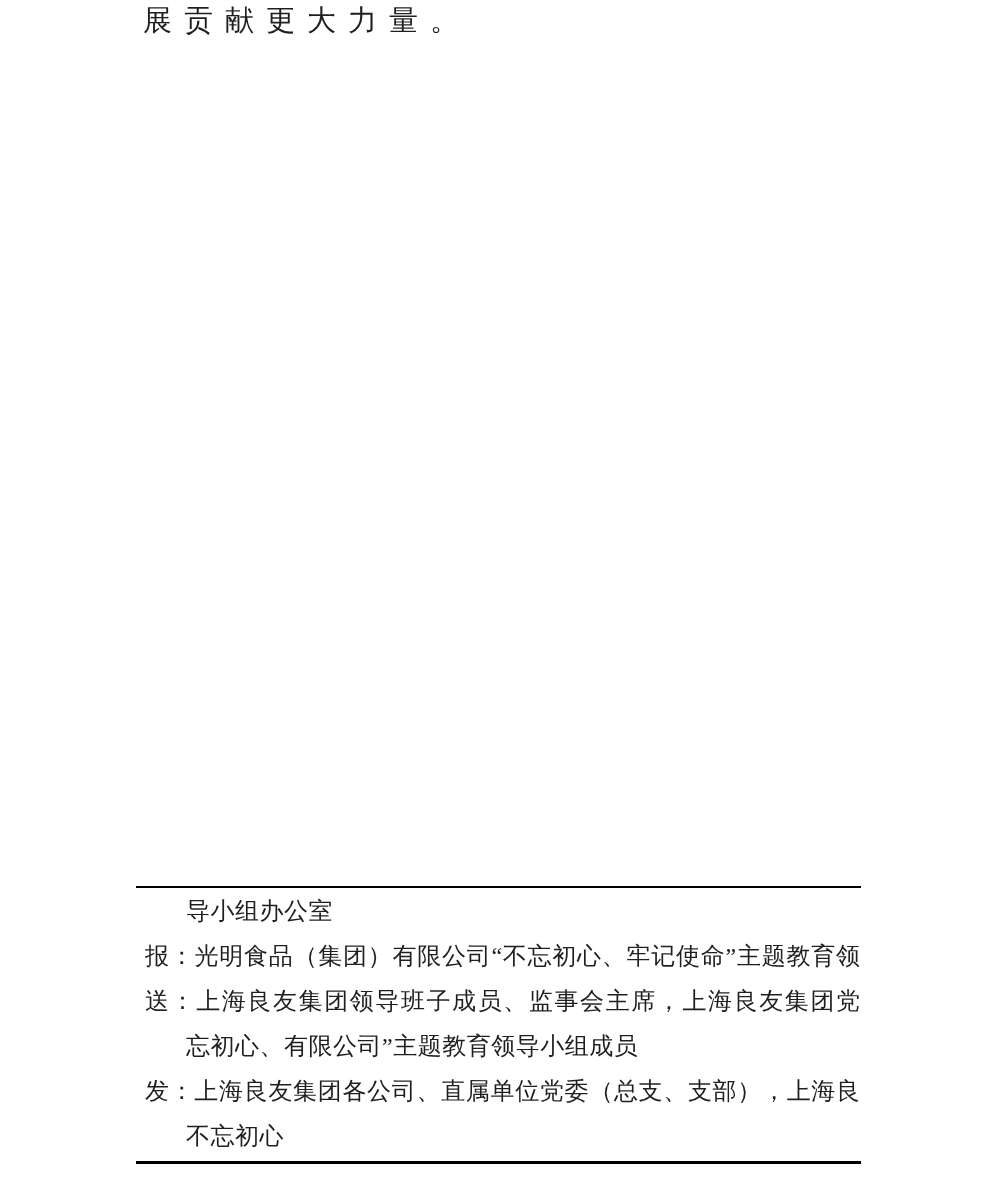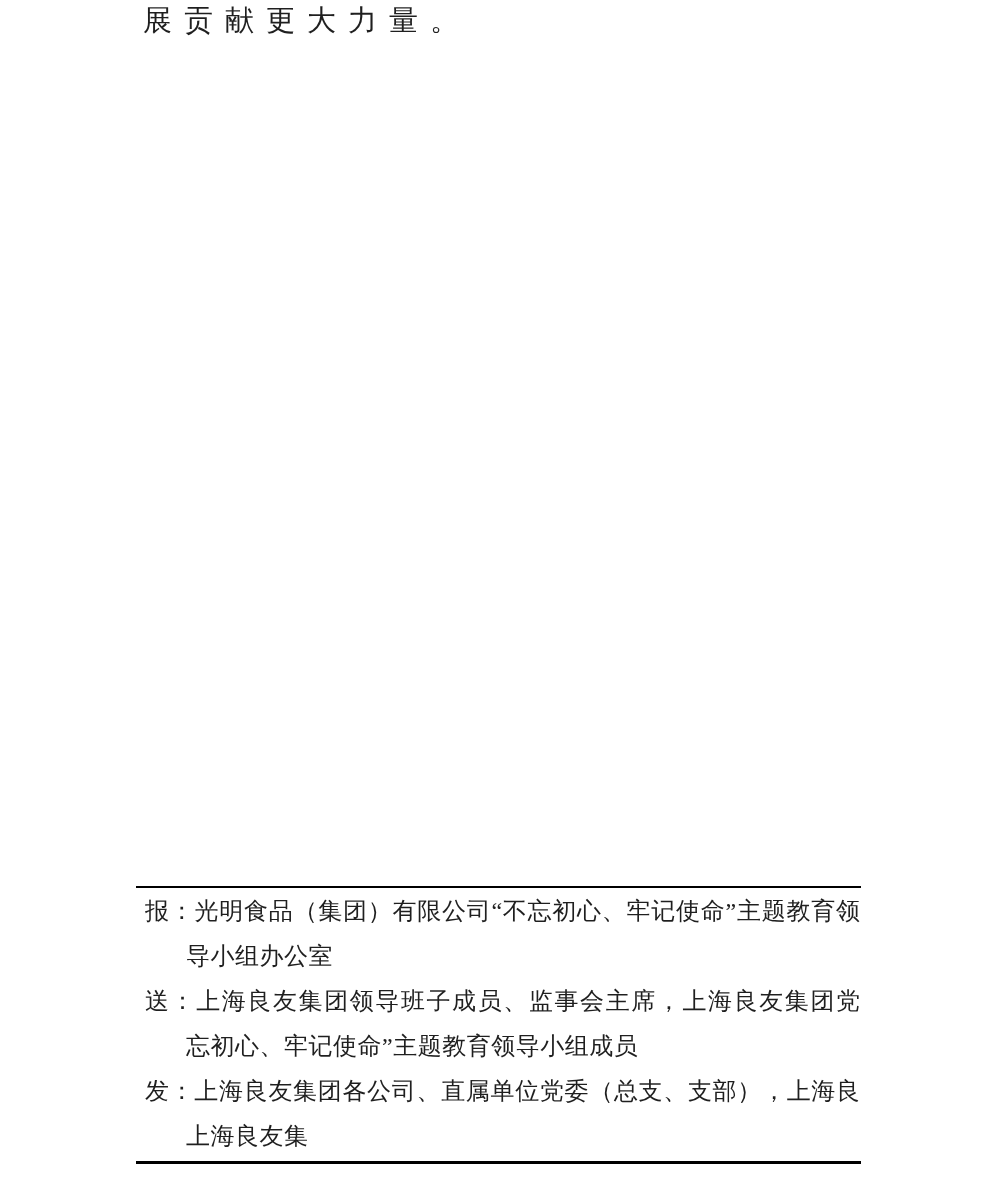--- a/index.html
+++ b/index.html
@@ -63,24 +63,24 @@
 </style>
 </head>
 <body>
 
 <div class="page">
 
   <p class="body-continuation">展贡献更大力量。</p>
 
   <div class="colophon">
 
+    <div class="cl cont">导小组办公室</div>
     <div class="cl full">报：光明食品（集团）有限公司“不忘初心、牢记使命”主题教育领</div>
-    <div class="cl cont">导小组办公室</div>
 
     <div class="cl full">送：上海良友集团领导班子成员、监事会主席，上海良友集团党委“不</div>
-    <div class="cl cont">忘初心、牢记使命”主题教育领导小组成员</div>
+    <div class="cl cont">忘初心、有限公司”主题教育领导小组成员</div>
 
     <div class="cl full">发：上海良友集团各公司、直属单位党委（总支、支部），上海良友集</div>
-    <div class="cl cont">上海良友集</div>
+    <div class="cl cont">不忘初心</div>
 
   </div>
 
 </div>
 
 </body></html>

